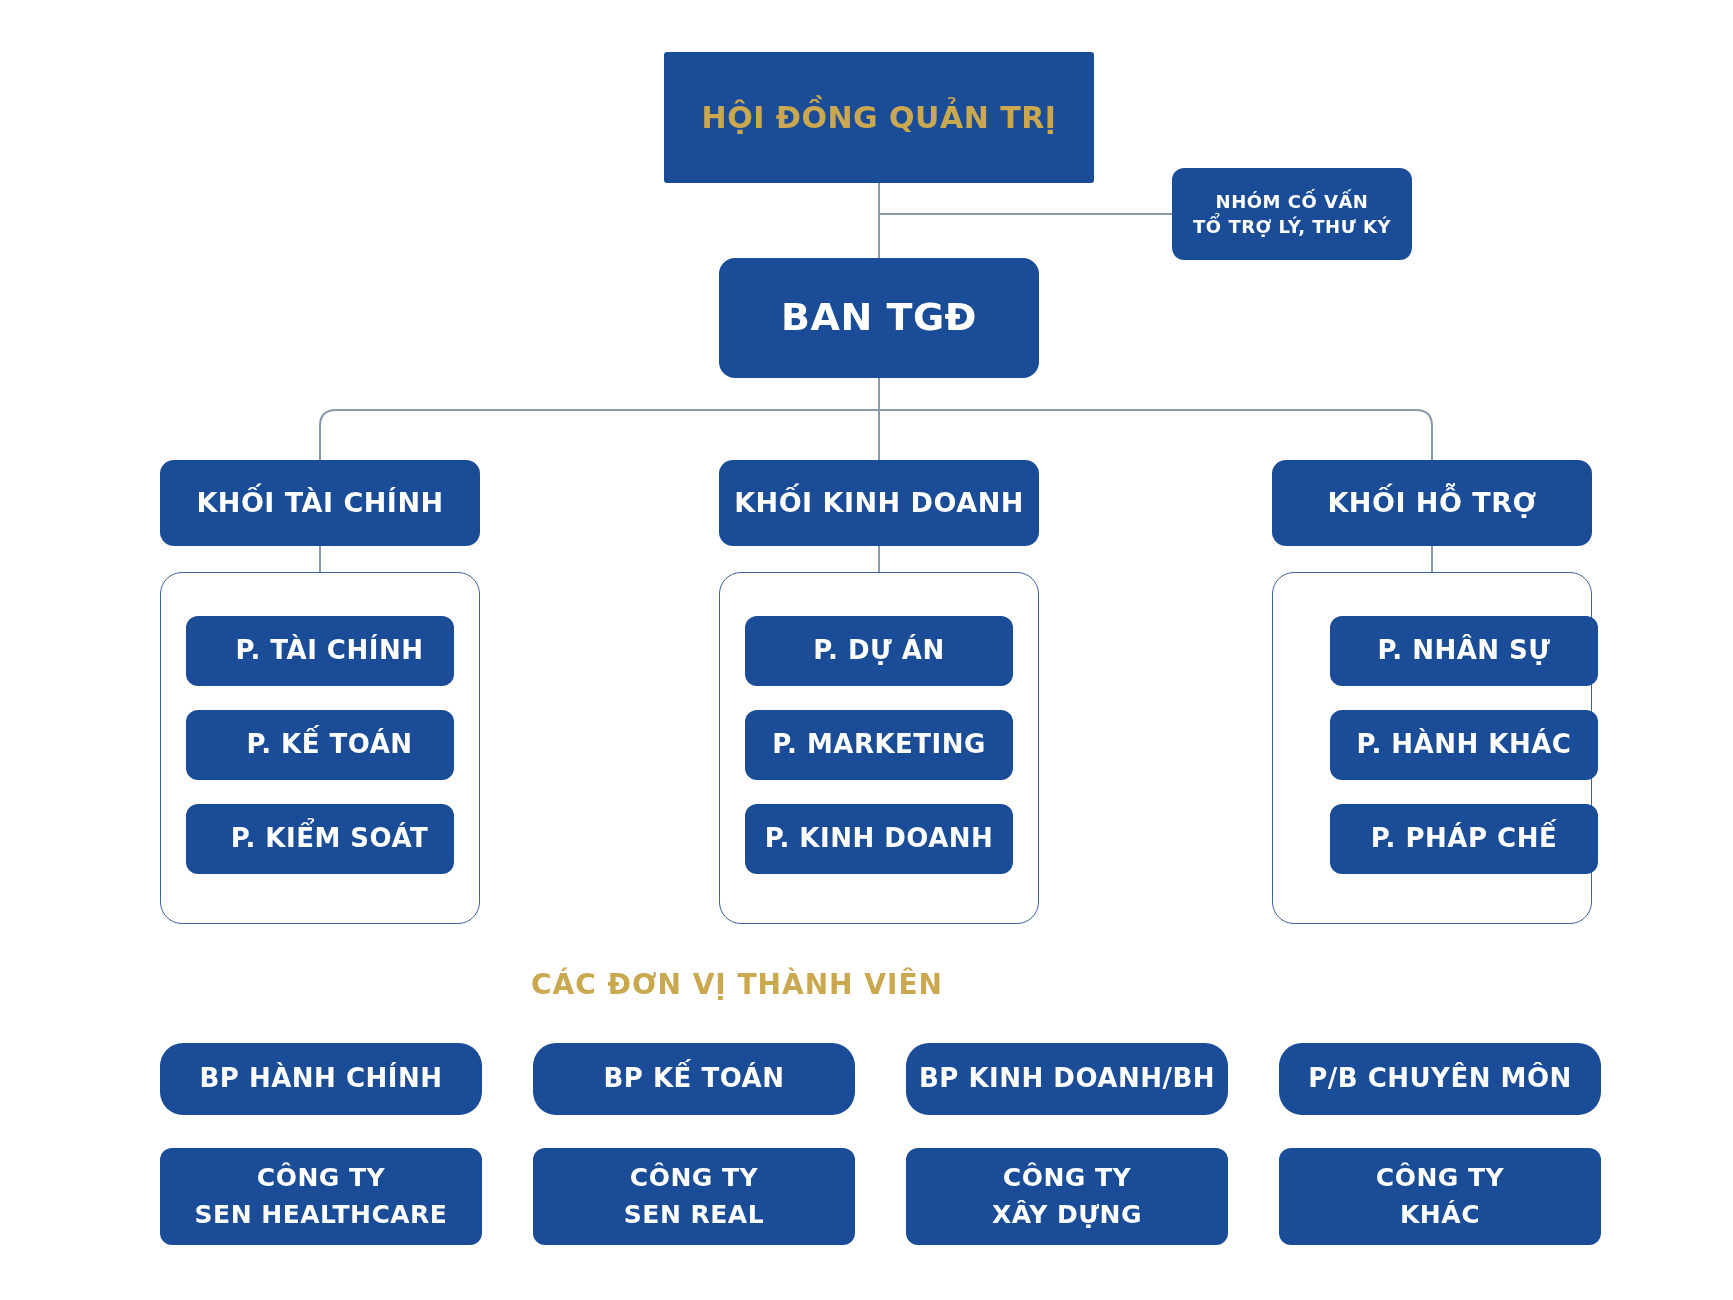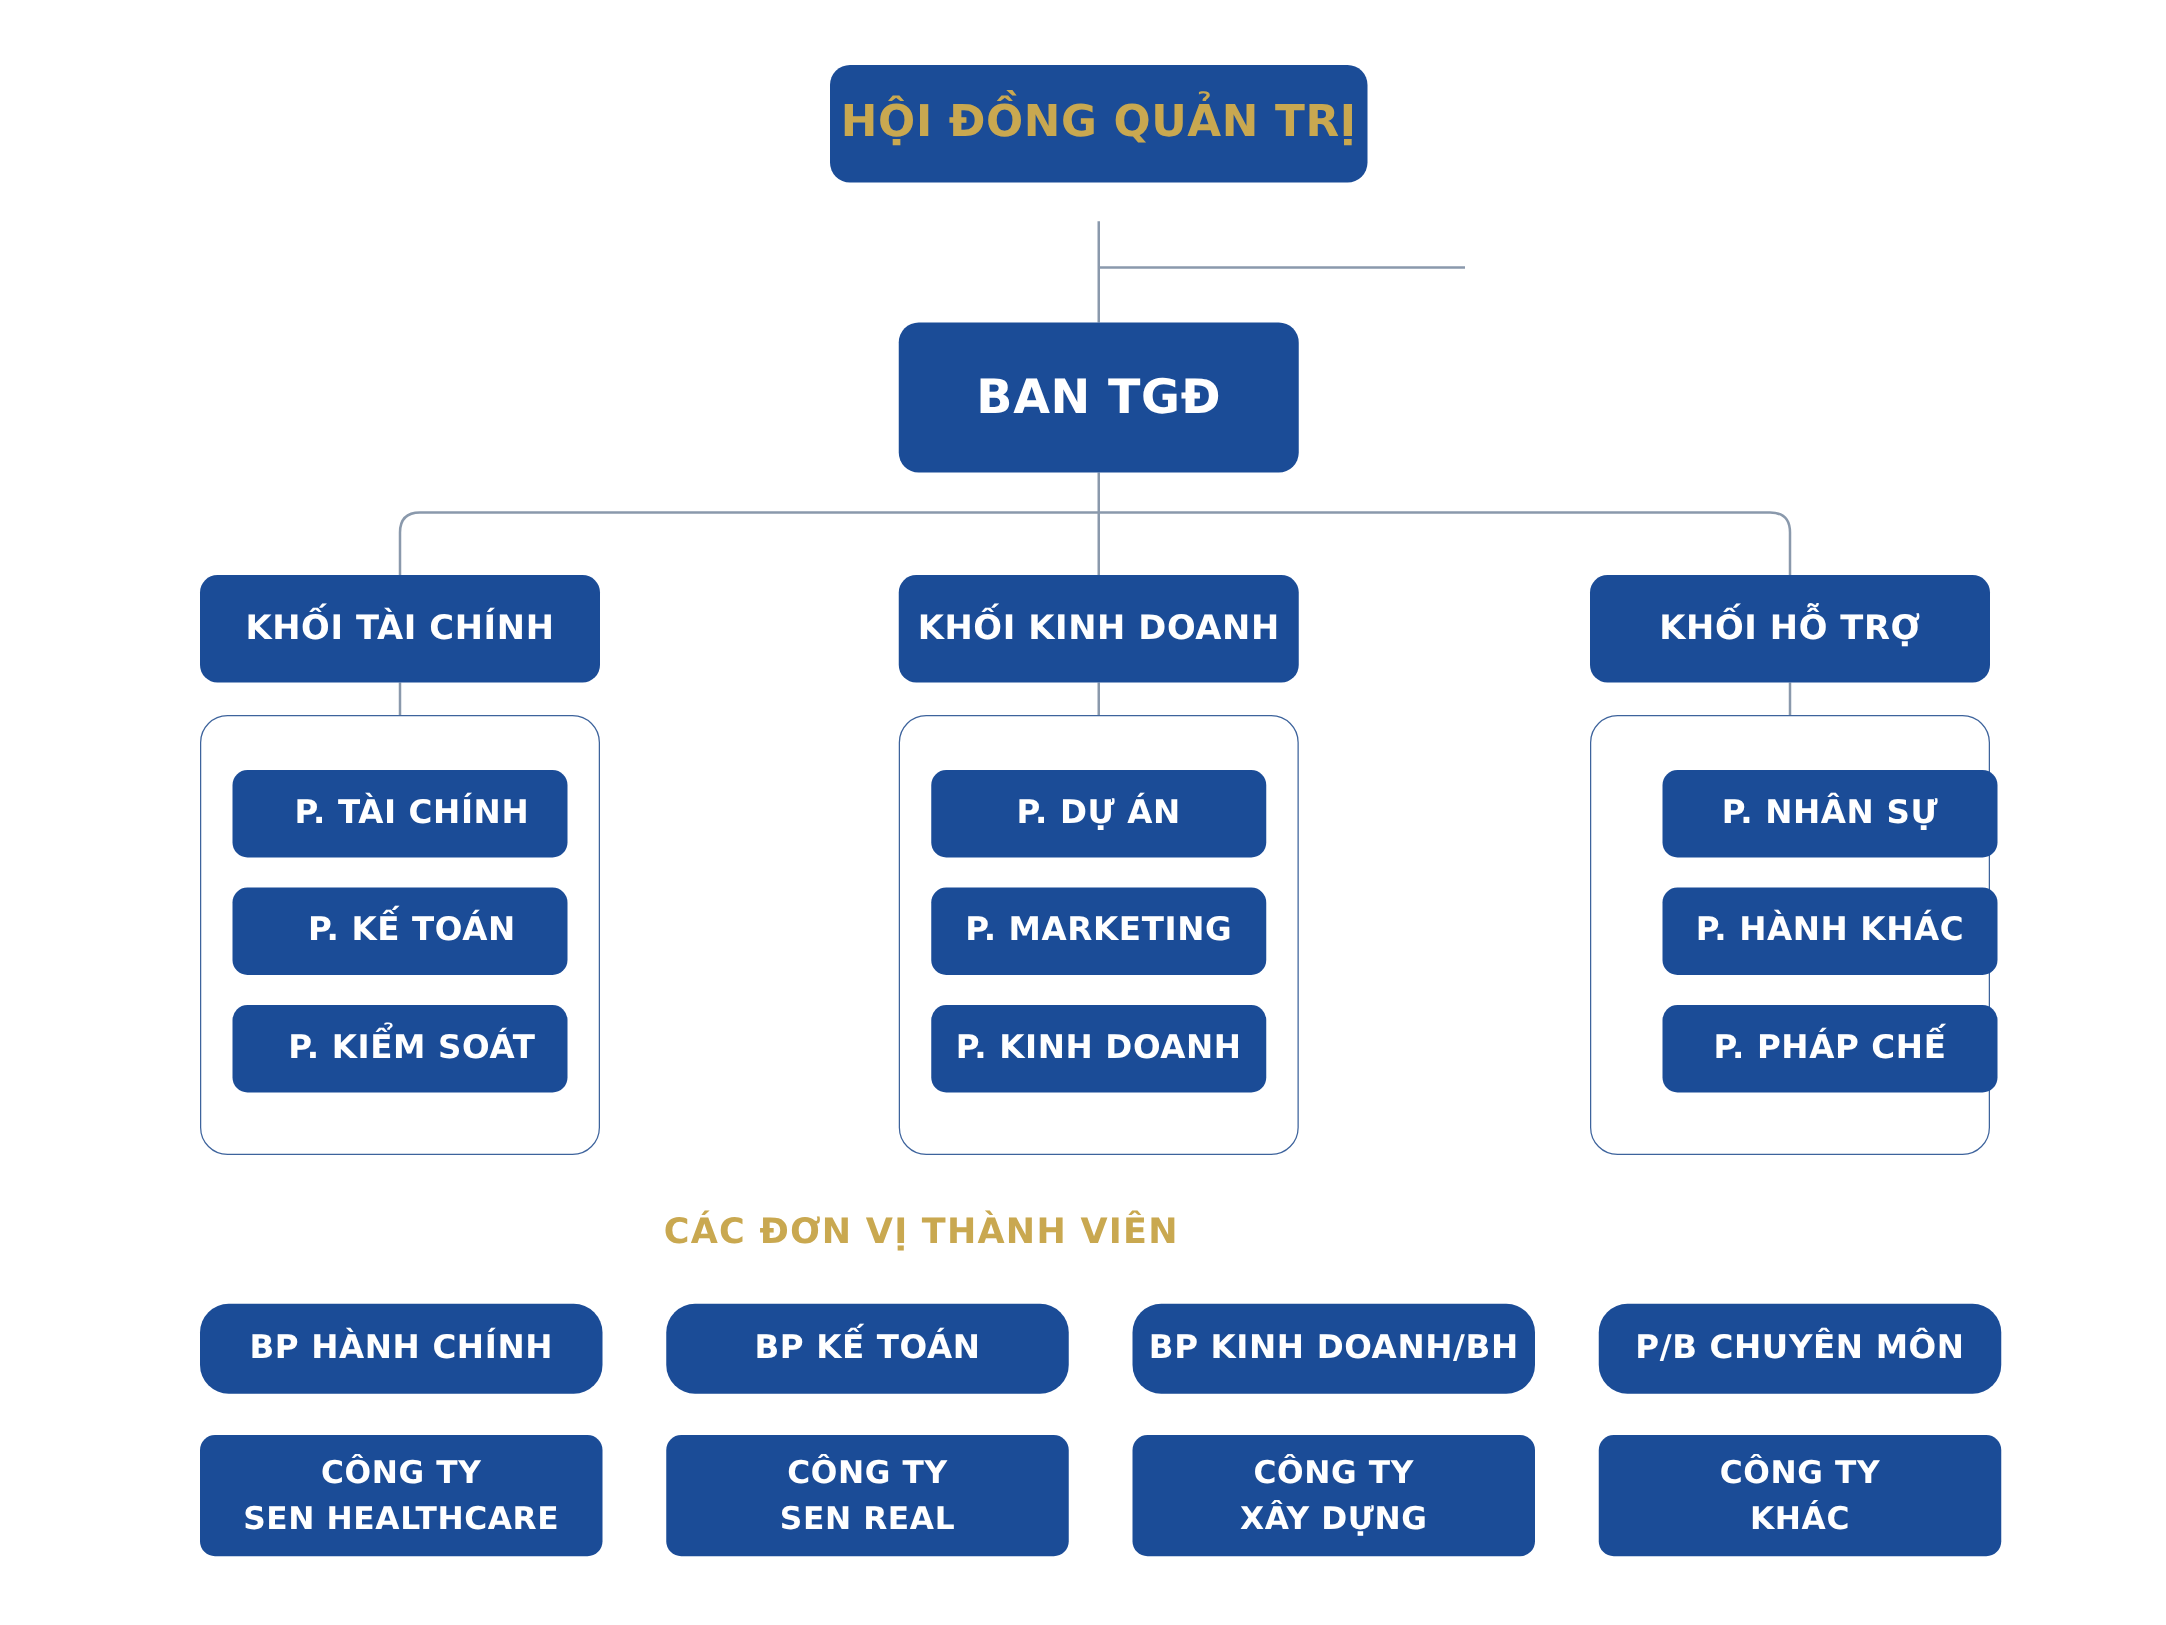--- a/index.html
+++ b/index.html
@@ -25,21 +25,21 @@
     color:#fff;
     font-weight:bold;
     display:flex;flex-direction:column;
     align-items:center;justify-content:center;
     text-align:center;
     border-radius:14px;
     letter-spacing:0.5px;
     line-height:1.3;
     z-index:2;
   }
-  .board-box{left:664px;top:52px;width:430px;height:94px;font-size:35px;color:var(--gold);border-radius:16px;}
+  .board-box{left:664px;top:52px;width:430px;height:131px;font-size:30px;color:var(--gold);border-radius:3px;}
   .advisor-box{left:1172px;top:168px;width:240px;height:92px;font-size:18px;border-radius:12px;line-height:1.4;}
   .ceo-box{left:719px;top:258px;width:320px;height:120px;font-size:38px;border-radius:16px;}
 
   .division-title{top:460px;width:320px;height:86px;font-size:27px;}
   .division-title.c0{left:160px;}
   .division-title.c1{left:719px;}
   .division-title.c2{left:1272px;}
 
   .container-frame{
     position:absolute;top:572px;width:320px;height:352px;
@@ -84,20 +84,24 @@
     <path class="connector" d="M320 460 V426 Q320 410 336 410 H1416 Q1432 410 1432 426 V460"></path>
     <path class="connector" d="M320 546 V572"></path>
     <path class="connector" d="M879 546 V572"></path>
     <path class="connector" d="M1432 546 V572"></path>
   </svg>
 
   <div class="box board-box">
     <span>HỘI ĐỒNG QUẢN TRỊ</span>
   </div>
 
+  <div class="box advisor-box two-line">
+    <span>NHÓM CỐ VẤN</span>
+    <span>TỔ TRỢ LÝ, THƯ KÝ</span>
+  </div>
 
   <div class="box ceo-box">
     <span>BAN TGĐ</span>
   </div>
 
   <div class="box division-title c0">
     <span>KHỐI TÀI CHÍNH</span>
   </div>
   <div class="box division-title c1">
     <span>KHỐI KINH DOANH</span>

